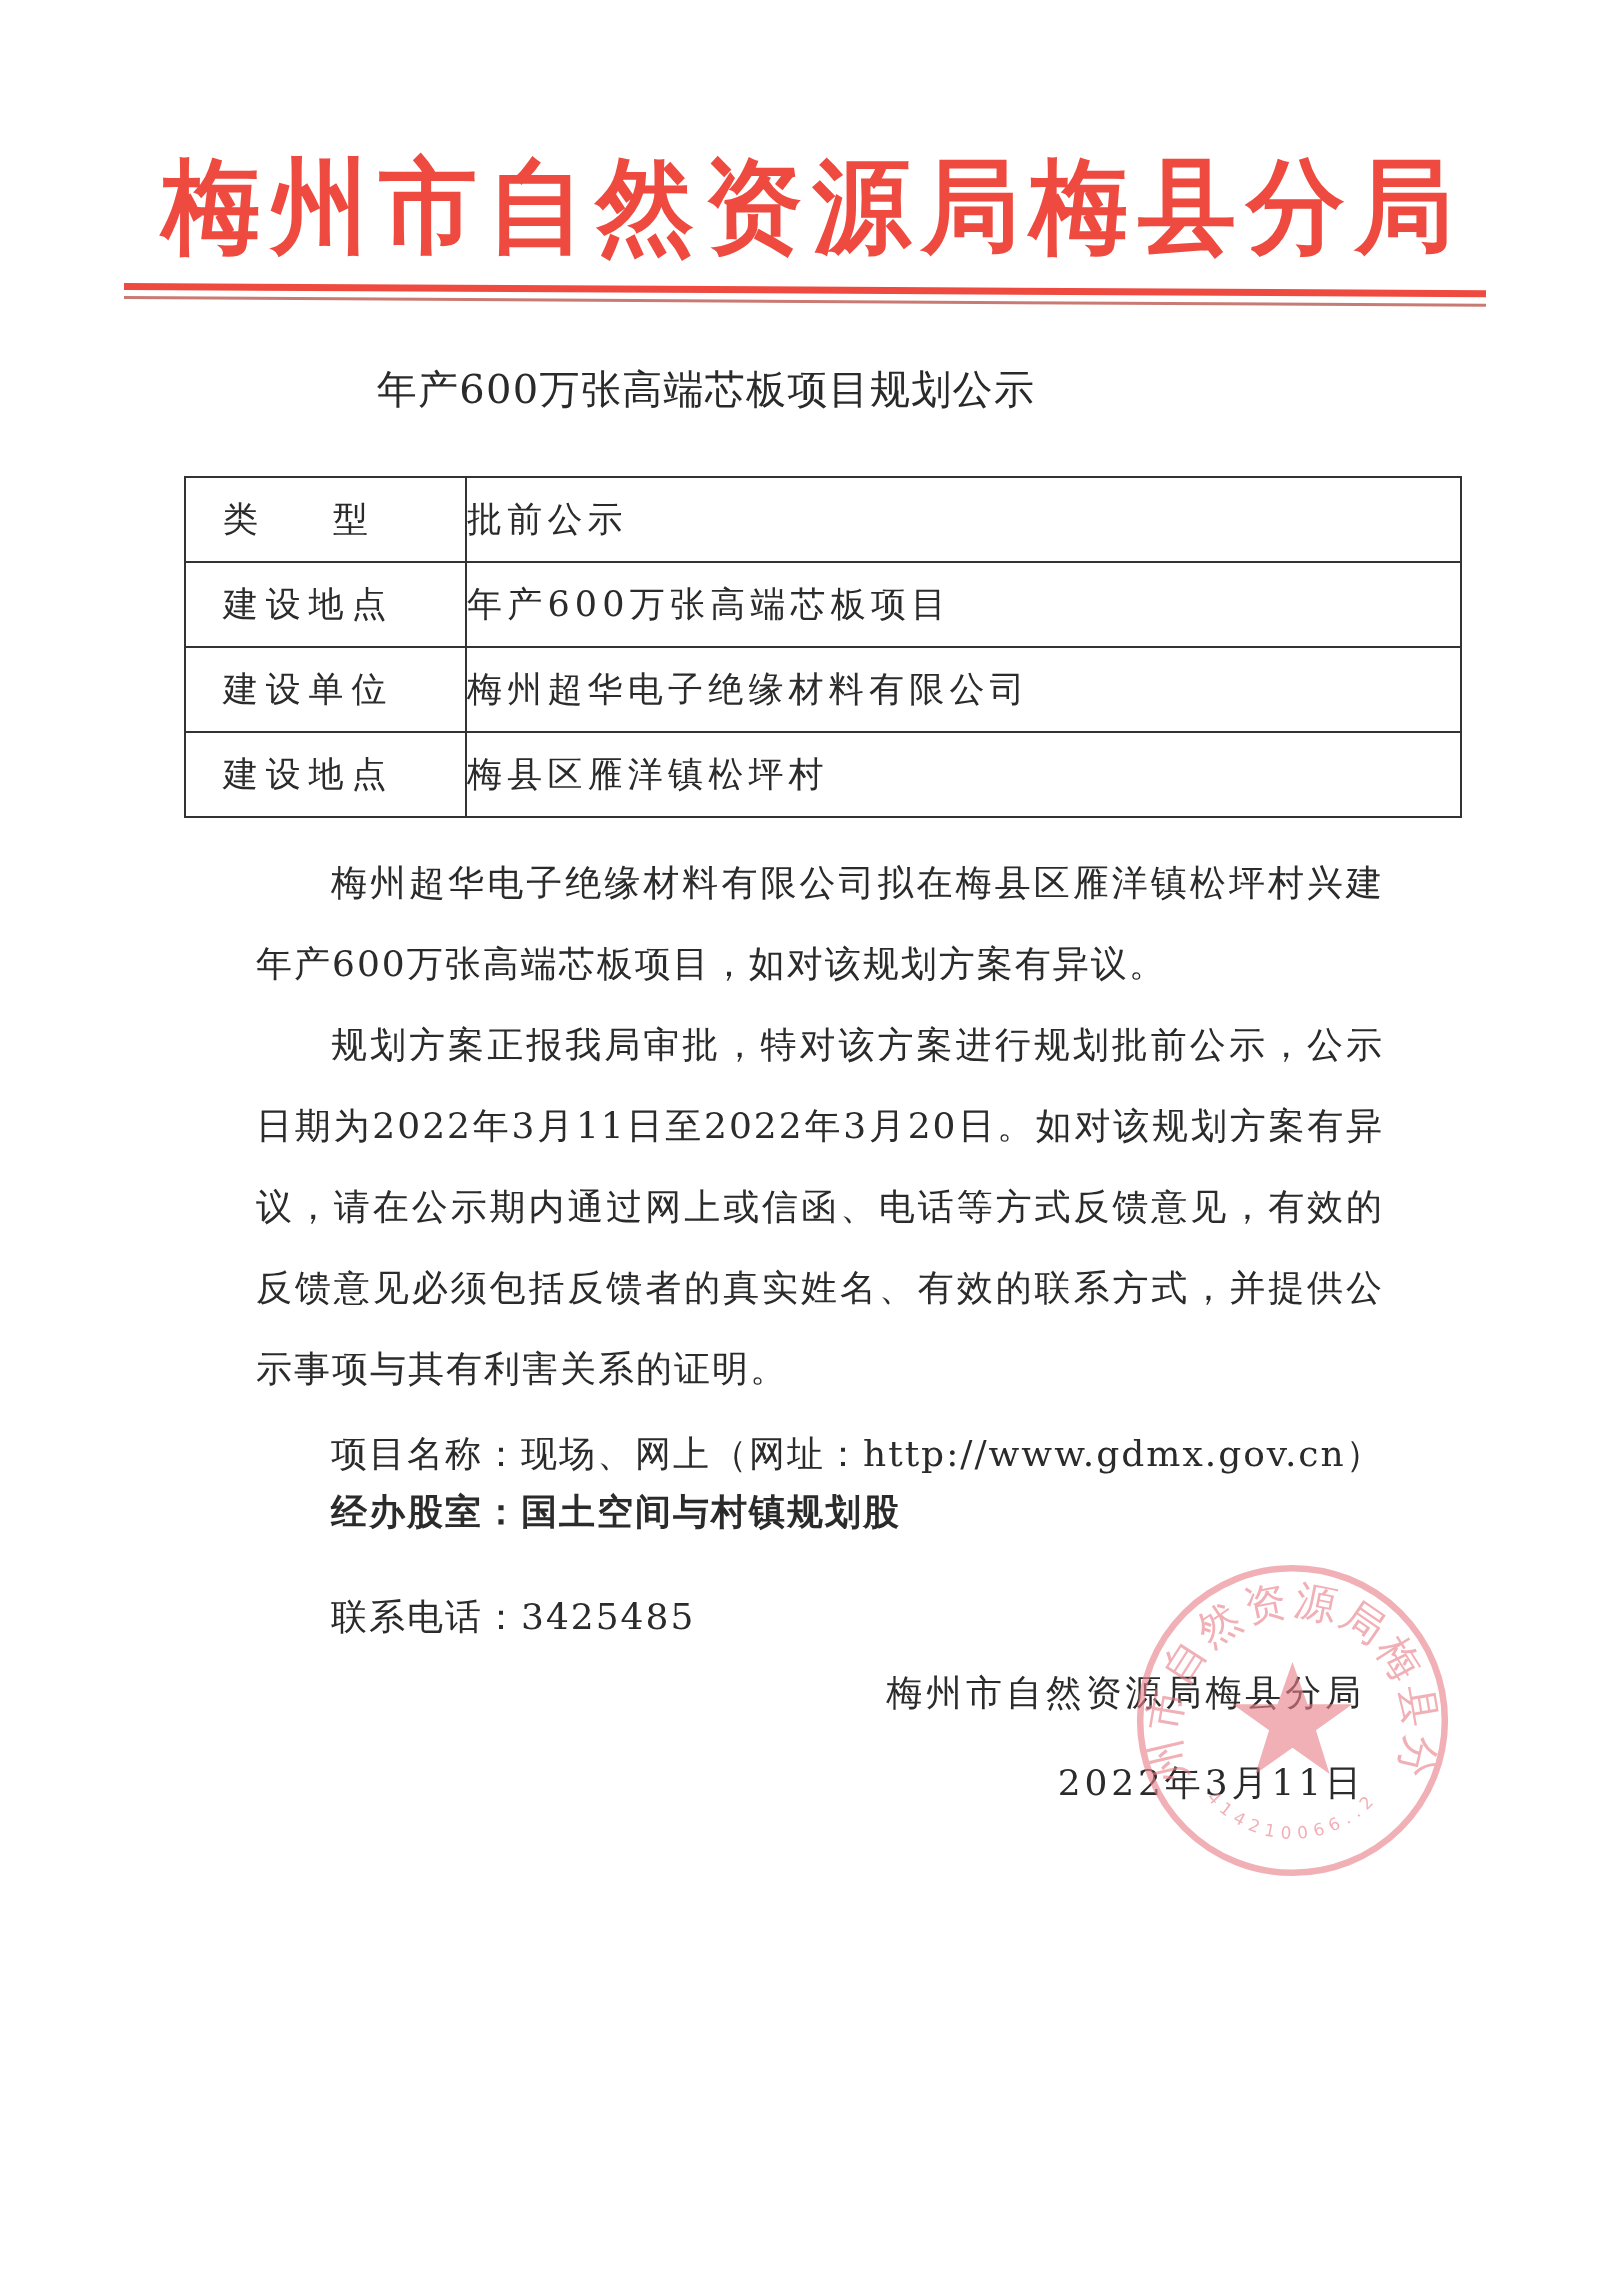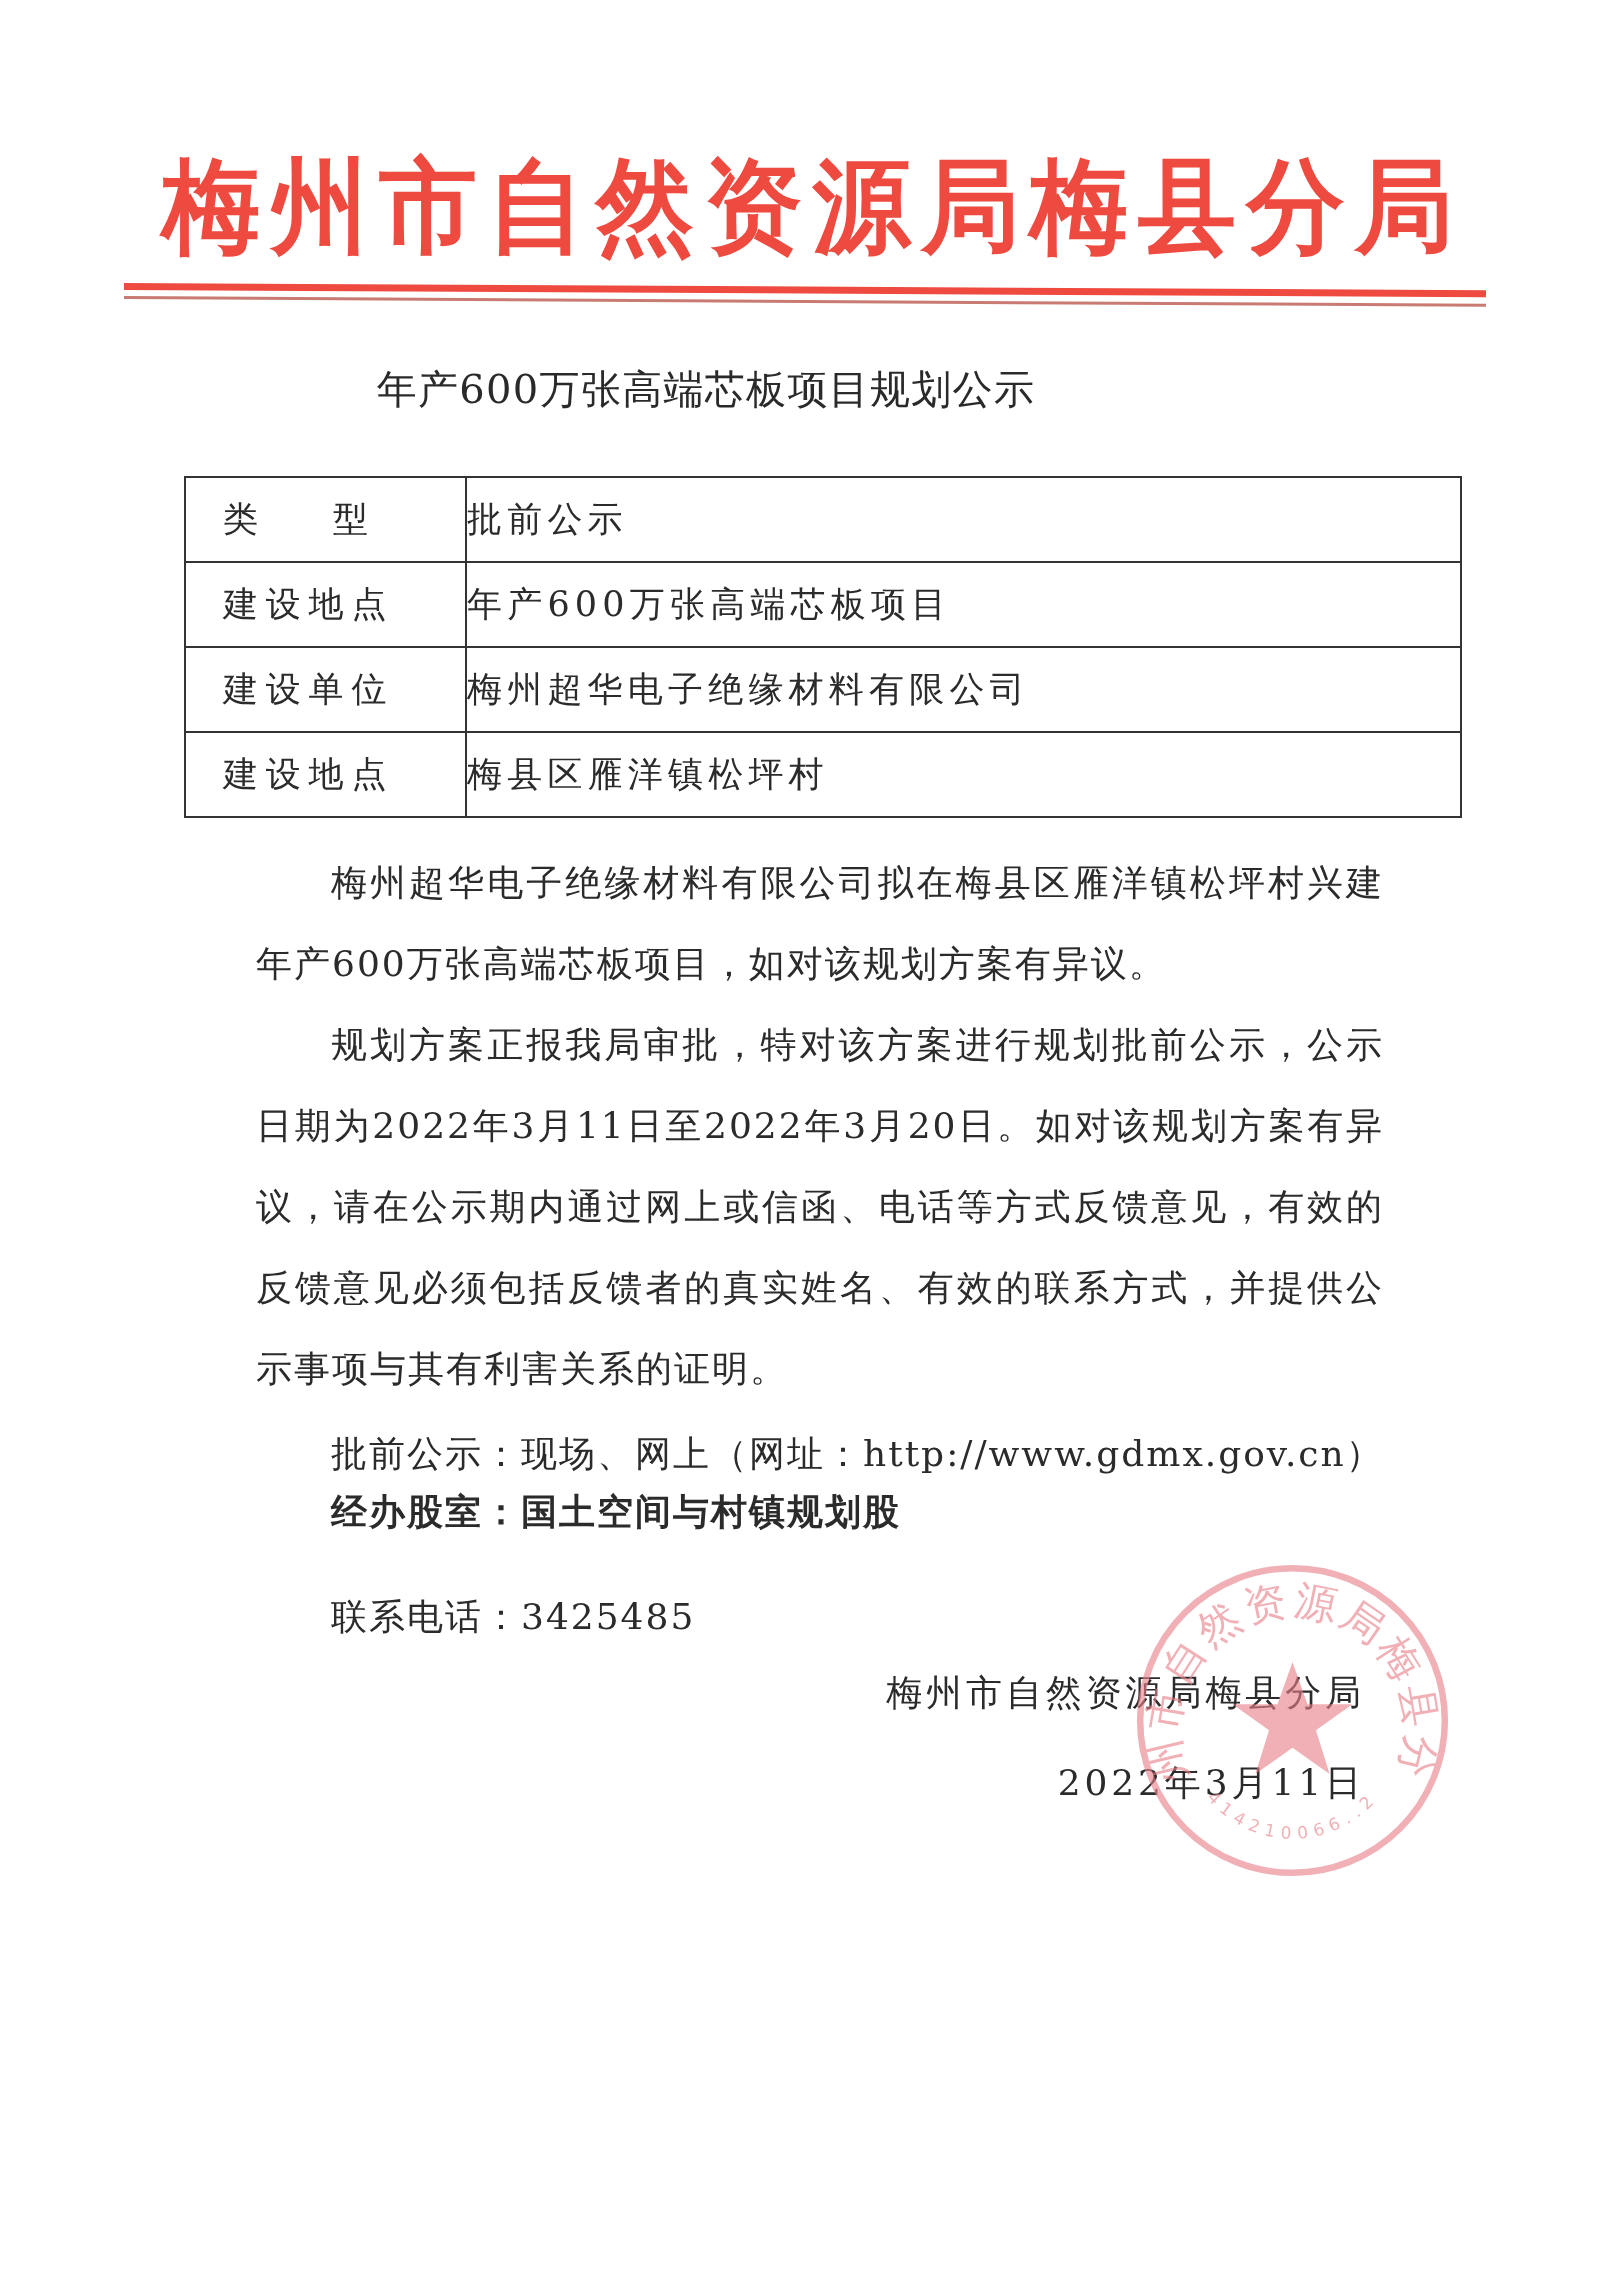--- a/index.html
+++ b/index.html
@@ -94,21 +94,21 @@
   </tr>
 </tbody>
   </table>
 
 <div class="abs body-text">
   <p>梅州超华电子绝缘材料有限公司拟在梅县区雁洋镇松坪村兴建年产600万张高端芯板项目，如对该规划方案有异议。</p>
   <p>规划方案正报我局审批，特对该方案进行规划批前公示，公示日期为2022年3月11日至2022年3月20日。如对该规划方案有异议，请在公示期内通过网上或信函、电话等方式反馈意见，有效的反馈意见必须包括反馈者的真实姓名、有效的联系方式，并提供公示事项与其有利害关系的证明。</p>
 </div>
 
 <div class="abs contact" style="top:1413px;">
-  <span>批前公示：</span><span>现场、网上（网址：</span><span>http://www.gdmx.gov.cn</span><span>）</span>
+  <span>项目名称：</span><span>现场、网上（网址：</span><span>http://www.gdmx.gov.cn</span><span>）</span>
 </div>
 <div class="abs contact" style="top:1471px;font-weight:bold;">
   <span>经办股室：</span><span>国土空间与村镇规划股</span>
 </div>
 <div class="abs contact" style="top:1576px;">
   <span>联系电话：</span><span>3425485</span>
 </div>
 
 <div class="abs sign" style="top:1667px;">梅州市自然资源局梅县分局</div>
 <div class="abs sign" style="top:1750px;margin-top:7px;">2022年3月11日</div>

